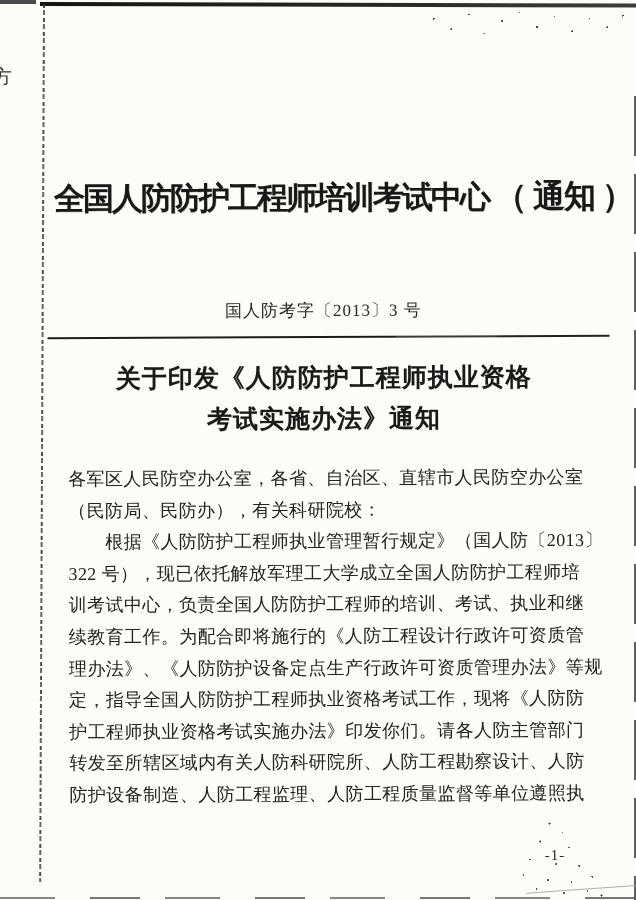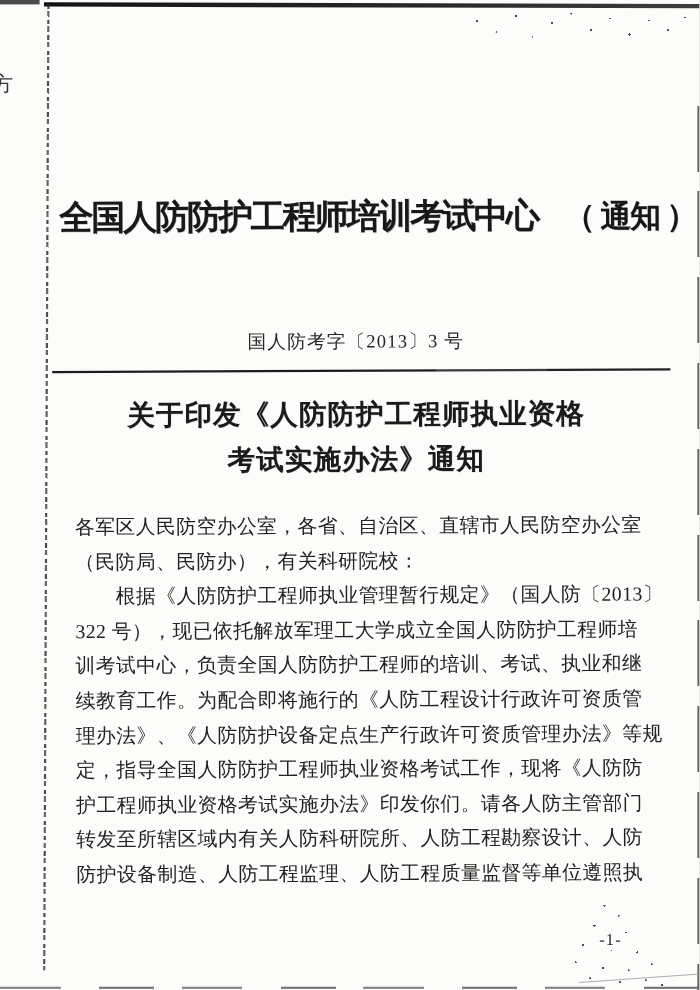--- a/index.html
+++ b/index.html
@@ -80,21 +80,21 @@
   .content {
     position:absolute; left:55px; top:0; width:538px; height:900px;
     transform:rotate(-0.25deg); transform-origin:center center;
   }
   .org-header {
     position:absolute; top:176px; left:0; white-space:nowrap;
     font-weight:700; color:#181818;
     text-shadow:0.5px 0.5px 0 rgba(20,20,20,0.35);
   }
   .org { font-size:31px; letter-spacing:-2px; }
-  .doc-type { font-size:28px; margin-left:20px; letter-spacing:-1px; }
+  .doc-type { font-size:32px; margin-left:2px; letter-spacing:-1px; }
   .doc-number {
     position:absolute; top:299px; left:0; width:100%;
     text-align:center; font-size:17px; letter-spacing:1px; color:#262626;
   }
   .rule {
     position:absolute; top:336px; left:-7px; width:562px; height:2px;
     background-image:linear-gradient(to right,#1c1c1c 0 62%,#3a3a3a 62% 80%,#222 80% 100%);
   }
   .notice-title {
     position:absolute; top:357px; left:0; width:100%;

